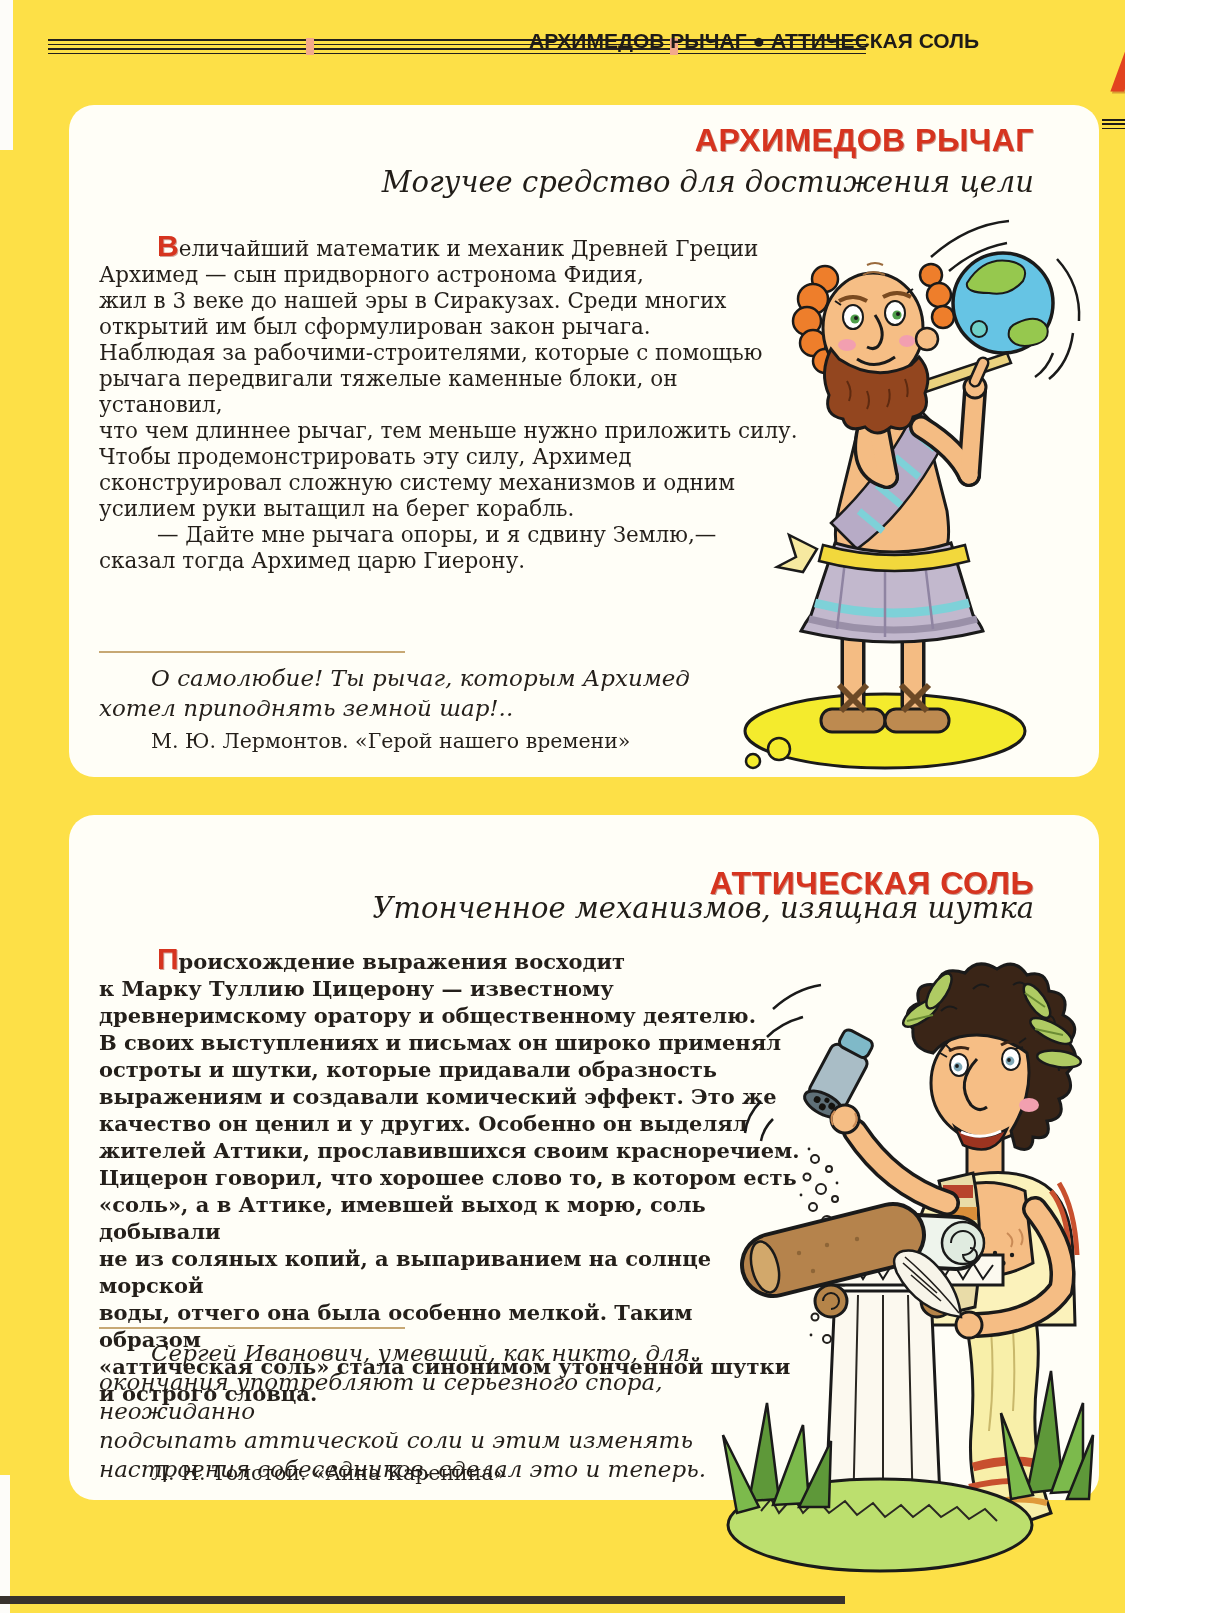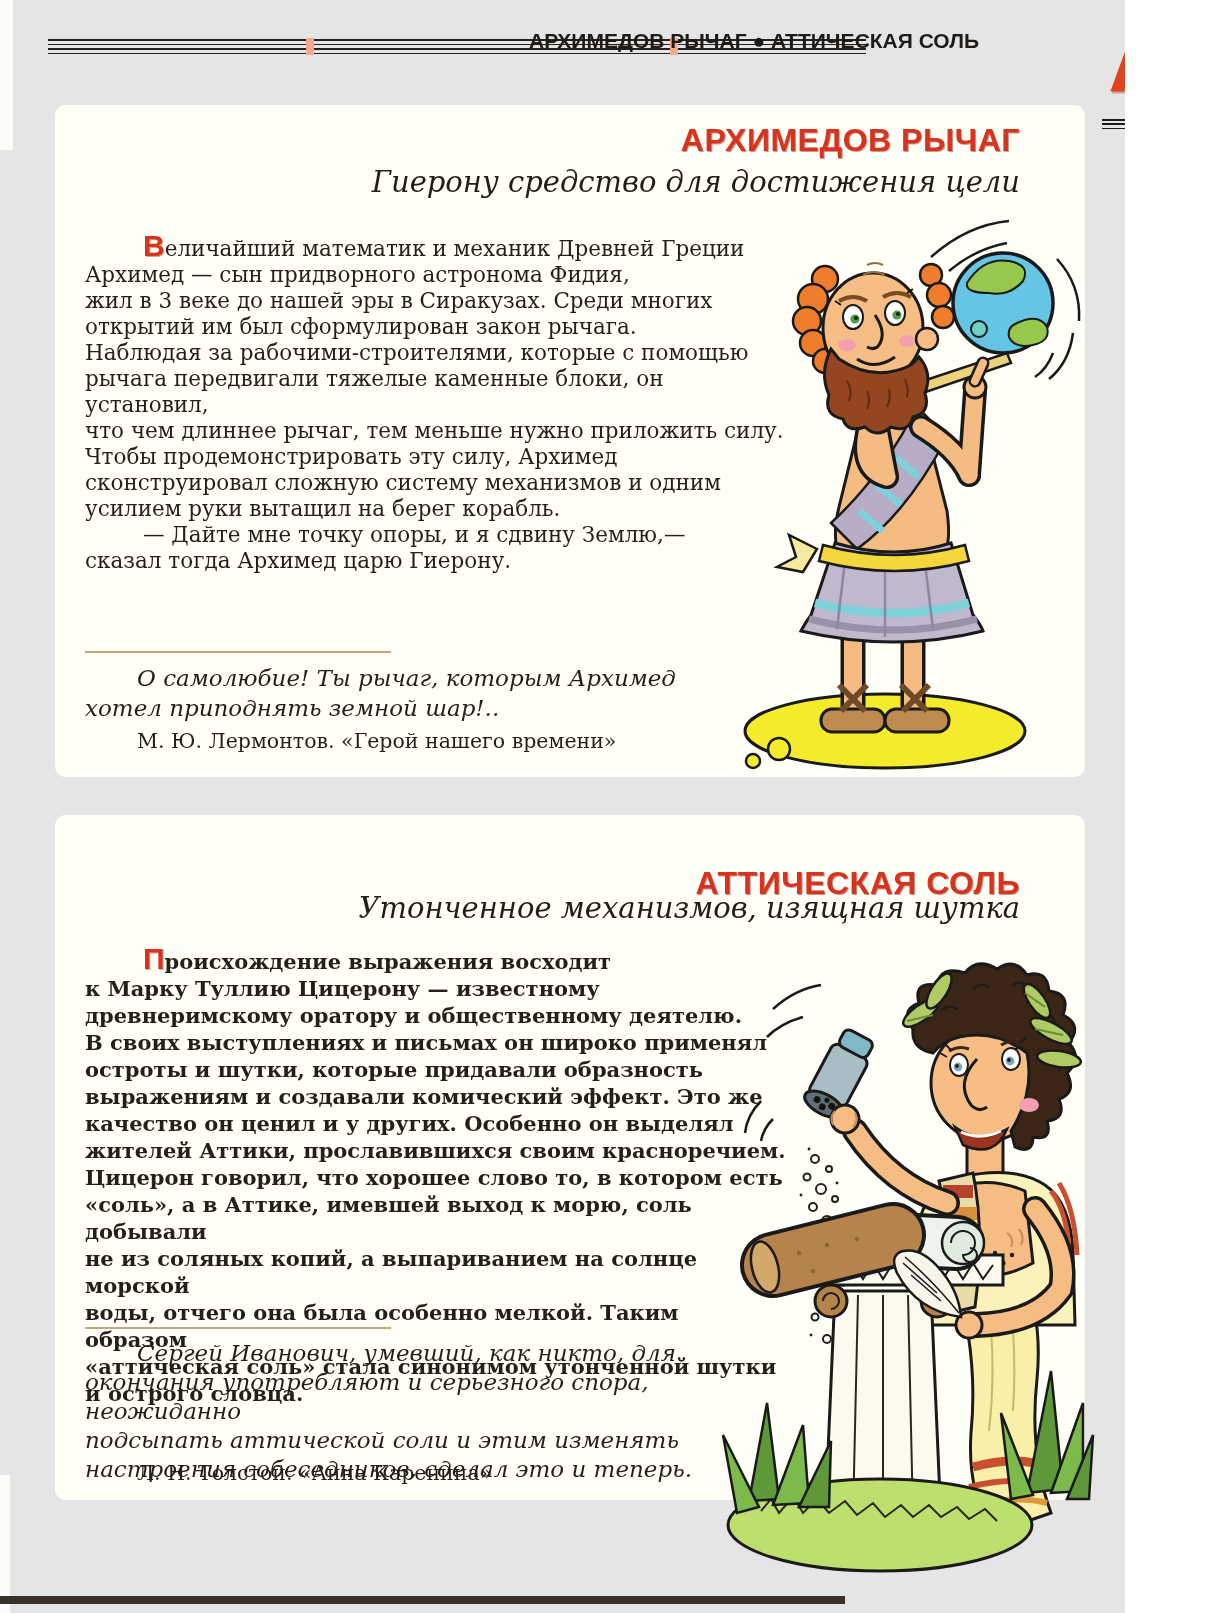--- a/index.html
+++ b/index.html
@@ -1,16 +1,16 @@
 <!DOCTYPE html>
 <html><head>
 <meta charset="utf-8">
 <style>
   html,body{margin:0;padding:0;}
-  .page{position:relative;width:1125px;height:1613px;background:#e5e5e5;overflow:hidden;
+  .page{position:relative;width:1125px;height:1613px;background:#fde047;overflow:hidden;
         font-family:"DejaVu Serif",serif;color:#241F1A;}
   .edge-white-tl{position:absolute;left:0;top:0;width:13px;height:150px;background:#FDFCF9;}
   .edge-white-bl{position:absolute;left:0;top:1475px;width:10px;height:138px;background:#FDFCF9;}
   .bottom-edge{position:absolute;left:0;top:1596px;width:845px;height:8px;background:#38322C;}
 
   
   .header-lines{position:absolute;left:48px;top:39px;width:818px;height:15px;
      background:repeating-linear-gradient(to bottom,#23201D 0 1.7px,transparent 1.7px 4.5px);}
   .header-lines .gap{position:absolute;top:-1px;width:8px;height:17px;background:#F3A98B;}
   .gap1{left:258px;} .gap2{left:622px;}
@@ -19,21 +19,21 @@
   .section-letter{position:absolute;left:1108px;top:12px;font-family:"Liberation Sans",sans-serif;
      font-weight:700;font-size:95px;line-height:1;color:#E2431F;text-shadow:1.5px 1.5px 0 rgba(150,35,15,.35);}
   .pagemark{position:absolute;left:1102px;top:110px;width:94px;text-align:center;}
   .pagemark-row{display:flex;align-items:center;gap:1px;}
   .mark-lines{flex:1;height:13px;
      background:repeating-linear-gradient(to bottom,#1E1B18 0 1.9px,transparent 1.9px 4.3px);}
   .asterisk{font-size:31px;line-height:1;color:#141210;padding:0 1px;}
   .page-number{font-family:"Liberation Sans",sans-serif;font-weight:700;font-size:30px;color:#1E1B18;margin-top:1px;}
 
   
-  .card{position:absolute;left:55px;width:1030px;background:#FFFEF7;border-radius:11px;}
+  .card{position:absolute;left:69px;width:1030px;background:#FFFEF7;border-radius:25px;}
   #card1{top:105px;height:672px;}
   #card2{top:815px;height:685px;}
   .card-title{position:absolute;right:65px;font-family:"Liberation Sans",sans-serif;font-weight:700;
      font-size:32px;color:#D6341F;letter-spacing:.5px;text-shadow:1px 1px 0 rgba(140,30,15,.45);white-space:nowrap;}
   #card1 .card-title{top:17px;}
   #card2 .card-title{top:30px;margin-top:20px;}
   .card-subtitle{position:absolute;right:65px;font-style:italic;font-size:29px;color:#211D18;white-space:nowrap;}
   #card1 .card-subtitle{top:60px;}
   #card2 .card-subtitle{top:76px;}
   .body{position:absolute;left:30px;width:702px;margin-top:8px;}
@@ -74,33 +74,33 @@
     <div class="pagemark-row">
       <div class="mark-lines"></div>
       <div class="asterisk">✱</div>
       <div class="mark-lines"></div>
     </div>
     <div class="page-number">9</div>
   </div>
 
   <div class="card" id="card1">
     <div class="card-title">АРХИМЕДОВ РЫЧАГ</div>
-    <div class="card-subtitle">Гиерону средство для достижения цели</div>
+    <div class="card-subtitle">Могучее средство для достижения цели</div>
     <div class="body">
       <p class="dropcap">Величайший математик и механик Древней Греции
 Архимед — сын придворного астронома Фидия,
 жил в 3 веке до нашей эры в Сиракузах. Среди многих
 открытий им был сформулирован закон рычага.
 Наблюдая за рабочими-строителями, которые с помощью
 рычага передвигали тяжелые каменные блоки, он установил,
 что чем длиннее рычаг, тем меньше нужно приложить силу.
 Чтобы продемонстрировать эту силу, Архимед
 сконструировал сложную систему механизмов и одним
 усилием руки вытащил на берег корабль.</p>
-      <p>— Дайте мне точку опоры, и я сдвину Землю,—
+      <p>— Дайте мне рычага опоры, и я сдвину Землю,—
 сказал тогда Архимед царю Гиерону.</p>
     </div>
     <div class="rule"></div>
     <div class="quote">О самолюбие! Ты рычаг, которым Архимед
 хотел приподнять земной шар!..</div>
     <div class="quote-source">М. Ю. Лермонтов. «Герой нашего времени»</div>
   </div>
 
   <div class="card" id="card2">
     <div class="card-title">АТТИЧЕСКАЯ СОЛЬ</div>

